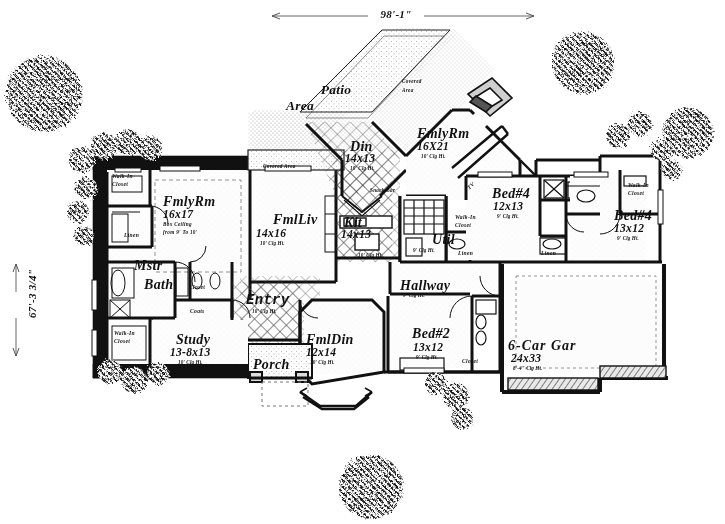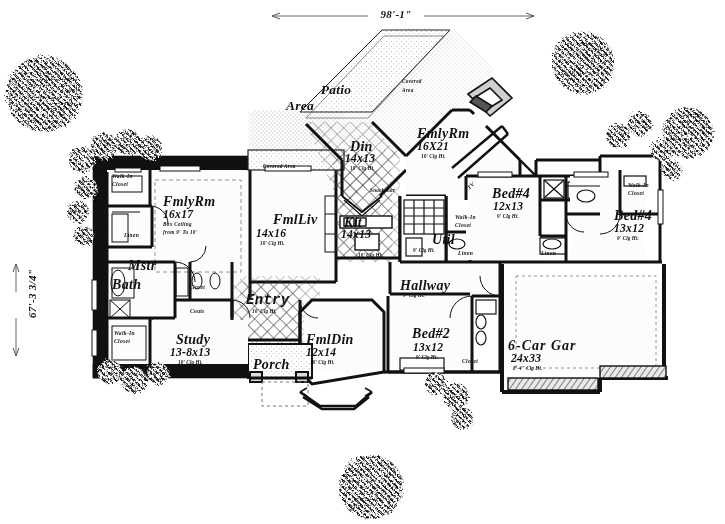--- a/index.html
+++ b/index.html
@@ -408,22 +408,22 @@
 
 <div class="lbl tiny" style="left:263px;top:163px;">Covered Area</div>
 <div class="lbl tiny" style="left:402px;top:78px;">Covered</div>
 <div class="lbl tiny" style="left:402px;top:87px;">Area</div>
 
 <div class="lbl rmname" style="left:163px;top:194px;">FmlyRm</div>
 <div class="lbl rmdim" style="left:163px;top:208px;">16x17</div>
 <div class="lbl tiny" style="left:163px;top:221px;">Box Ceiling</div>
 <div class="lbl tiny" style="left:163px;top:229px;">from 9' To 10'</div>
 
-<div class="lbl rmname" style="left:128px;top:258px;">Mstr</div>
-<div class="lbl rmname" style="left:112px;top:277px;">Bath</div>
+<div class="lbl rmname" style="left:134px;top:258px;">Mstr</div>
+<div class="lbl rmname" style="left:144px;top:277px;">Bath</div>
 
 <div class="lbl rmname" style="left:253px;top:212px;padding-left:20px;">FmlLiv</div>
 <div class="lbl rmdim" style="left:256px;top:227px;">14x16</div>
 <div class="lbl rmclg" style="left:260px;top:240px;">10' Clg Ht.</div>
 
 <div class="lbl rmname" style="left:176px;top:332px;">Study</div>
 <div class="lbl rmdim" style="left:170px;top:346px;">13-8x13</div>
 <div class="lbl rmclg" style="left:178px;top:359px;">10' Clg Ht.</div>
 
 <div class="lbl rmname" style="left:246px;top:292px;font-family:Liberation Mono, monospace;">Entry</div>

